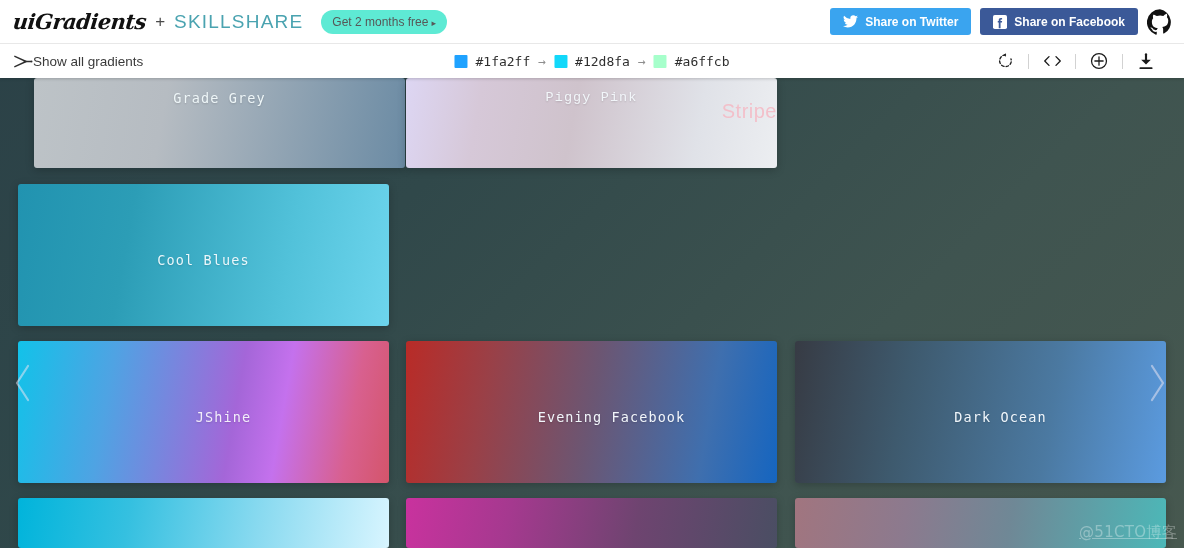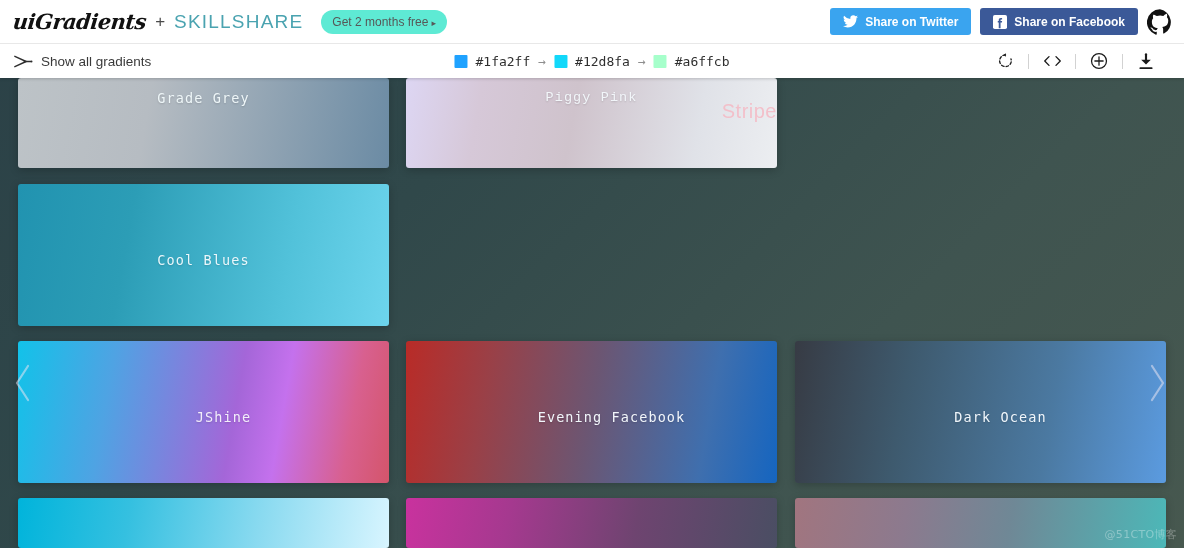--- a/index.html
+++ b/index.html
@@ -57,21 +57,21 @@
   .gh-icon{ width:26px; height:26px; }
 
   
   .toolbar{
     position:absolute; top:44px; left:0; width:1184px; height:34px;
     background:#fff; display:flex; align-items:center;
     box-shadow:0 1px 3px rgba(0,0,0,.18);
     z-index:39;
   }
   .show-all{
-    display:flex; align-items:center; gap:8px; padding-left:14px;
+    display:flex; align-items:center; padding-left:14px;
     font-size:13.5px; color:#3a3a3a; cursor:pointer;
   }
   .arrow-ico{ width:19px; height:13px; display:block; }
 
   .swatches{
     position:absolute; left:50%; transform:translateX(-50%);
     display:flex; align-items:center; gap:8px;
     font-family:"DejaVu Sans Mono", monospace; font-size:13px; color:#2f2f2f;
   }
   .sw-chip{ width:13px; height:13px; display:inline-block; border-radius:1px; }
@@ -132,23 +132,24 @@
   .chev{
     position:absolute; z-index:30;
     width:22px; height:40px; opacity:.55; cursor:pointer;
   }
   .chev-left{ left:12px;  top:363px; }
   .chev-right{ left:1146px; top:363px; }
 
   
   .watermark{
     position:absolute; right:7px; bottom:6px; z-index:35;
-    font-size:11px; color:rgba(255,255,255,.33);
+    font-size:15px; color:rgba(255,255,255,.33);
     font-family:"DejaVu Sans", sans-serif;
     letter-spacing:.3px;
+    text-decoration:underline;
   }
 </style>
 </head>
 <body>
 
 <div id="app">
 
   <div class="header">
 
     <div class="brand-wrap">
@@ -238,21 +239,21 @@
         <svg width="16" height="17" viewBox="0 0 18 19">
           <path d="M9 1.4 V10.4" stroke="#1b1b1b" stroke-width="2.4" stroke-linecap="round"></path>
           <path d="M3.6 7.6 L9 13 L14.4 7.6 Z" fill="#1b1b1b"></path>
           <path d="M2.6 17 H15.4" stroke="#1b1b1b" stroke-width="2" stroke-linecap="round"></path>
         </svg>
       </div>
     </div>
   </div>
 
   <div class="grid" id="grid">
-      <div class="card col1 row0" style="background: linear-gradient(100deg, rgb(189, 195, 199) 0%, rgb(182, 188, 194) 35%, rgb(107, 139, 164) 100%);">
+      <div class="card col1 row0" style="background: linear-gradient(100deg, rgb(189, 195, 199) 0%, rgb(182, 188, 194) 35%, rgb(107, 139, 164) 100%); margin-left: 16px;">
         <div class="card-label" style="color: rgb(238, 246, 248);">Grade Grey</div>
       </div>
       <div class="card col2 row0" style="background: linear-gradient(100deg, rgb(221, 214, 243) 0%, rgb(214, 200, 216) 20%, rgb(207, 195, 204) 45%, rgb(224, 226, 232) 78%, rgb(236, 238, 241) 100%);">
         <div class="card-label" style="color: rgb(242, 246, 250); font-family: Liberation Mono, monospace;">Piggy Pink</div>
         <div class="ghost-label" style="top: 22px;">Stripe</div>
       </div>
       <div class="card col1 row1" style="background: linear-gradient(100deg, rgb(33, 147, 176) 0%, rgb(44, 157, 182) 30%, rgb(82, 194, 218) 72%, rgb(109, 213, 237) 100%);">
         <div class="card-label" style="color: rgb(234, 247, 251);">Cool Blues</div>
       </div>
       <div class="card col1 row2" style="background: linear-gradient(100deg, rgb(18, 194, 233) 0%, rgb(79, 163, 227) 25%, rgb(164, 102, 216) 58%, rgb(196, 113, 237) 70%, rgb(216, 96, 143) 88%, rgb(212, 85, 107) 100%);">

